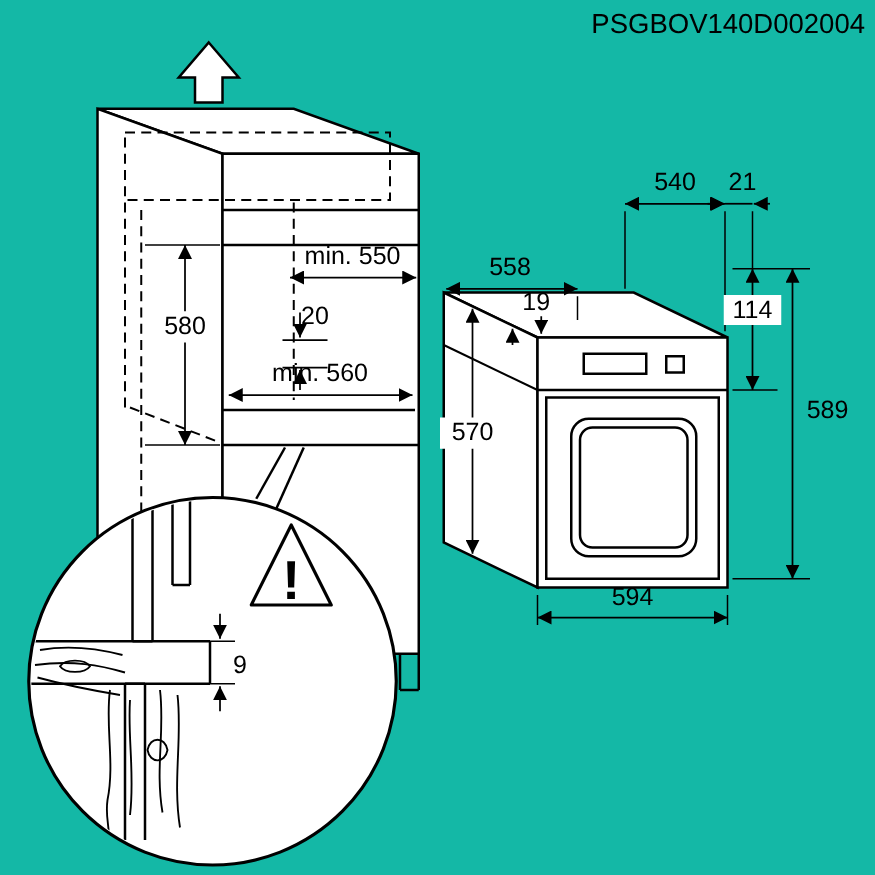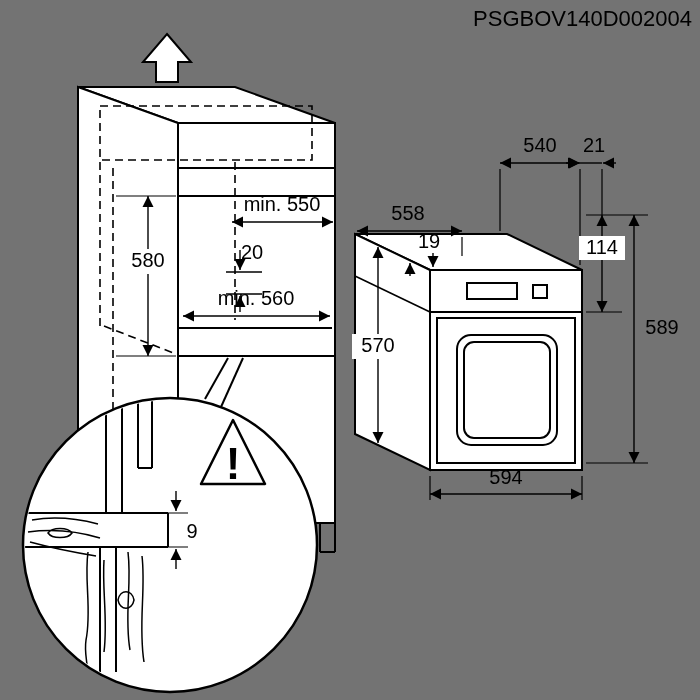--- a/index.html
+++ b/index.html
@@ -4,21 +4,21 @@
 <style>
   html, body {
     margin: 0;
     padding: 0;
     background: #ffffff;
   }
   #stage {
     position: relative;
     width: 700px;
     height: 700px;
-    background: #737373;
+    background: #14b8a6;
     overflow: hidden;
   }
   svg text {
     font-family: "Liberation Sans", sans-serif;
     fill: #000000;
   }
   .dim-text { font-size: 20px; }
   .title-text { font-size: 22px; }
   .warn-text { font-size: 44px; font-weight: bold; }
 </style>

